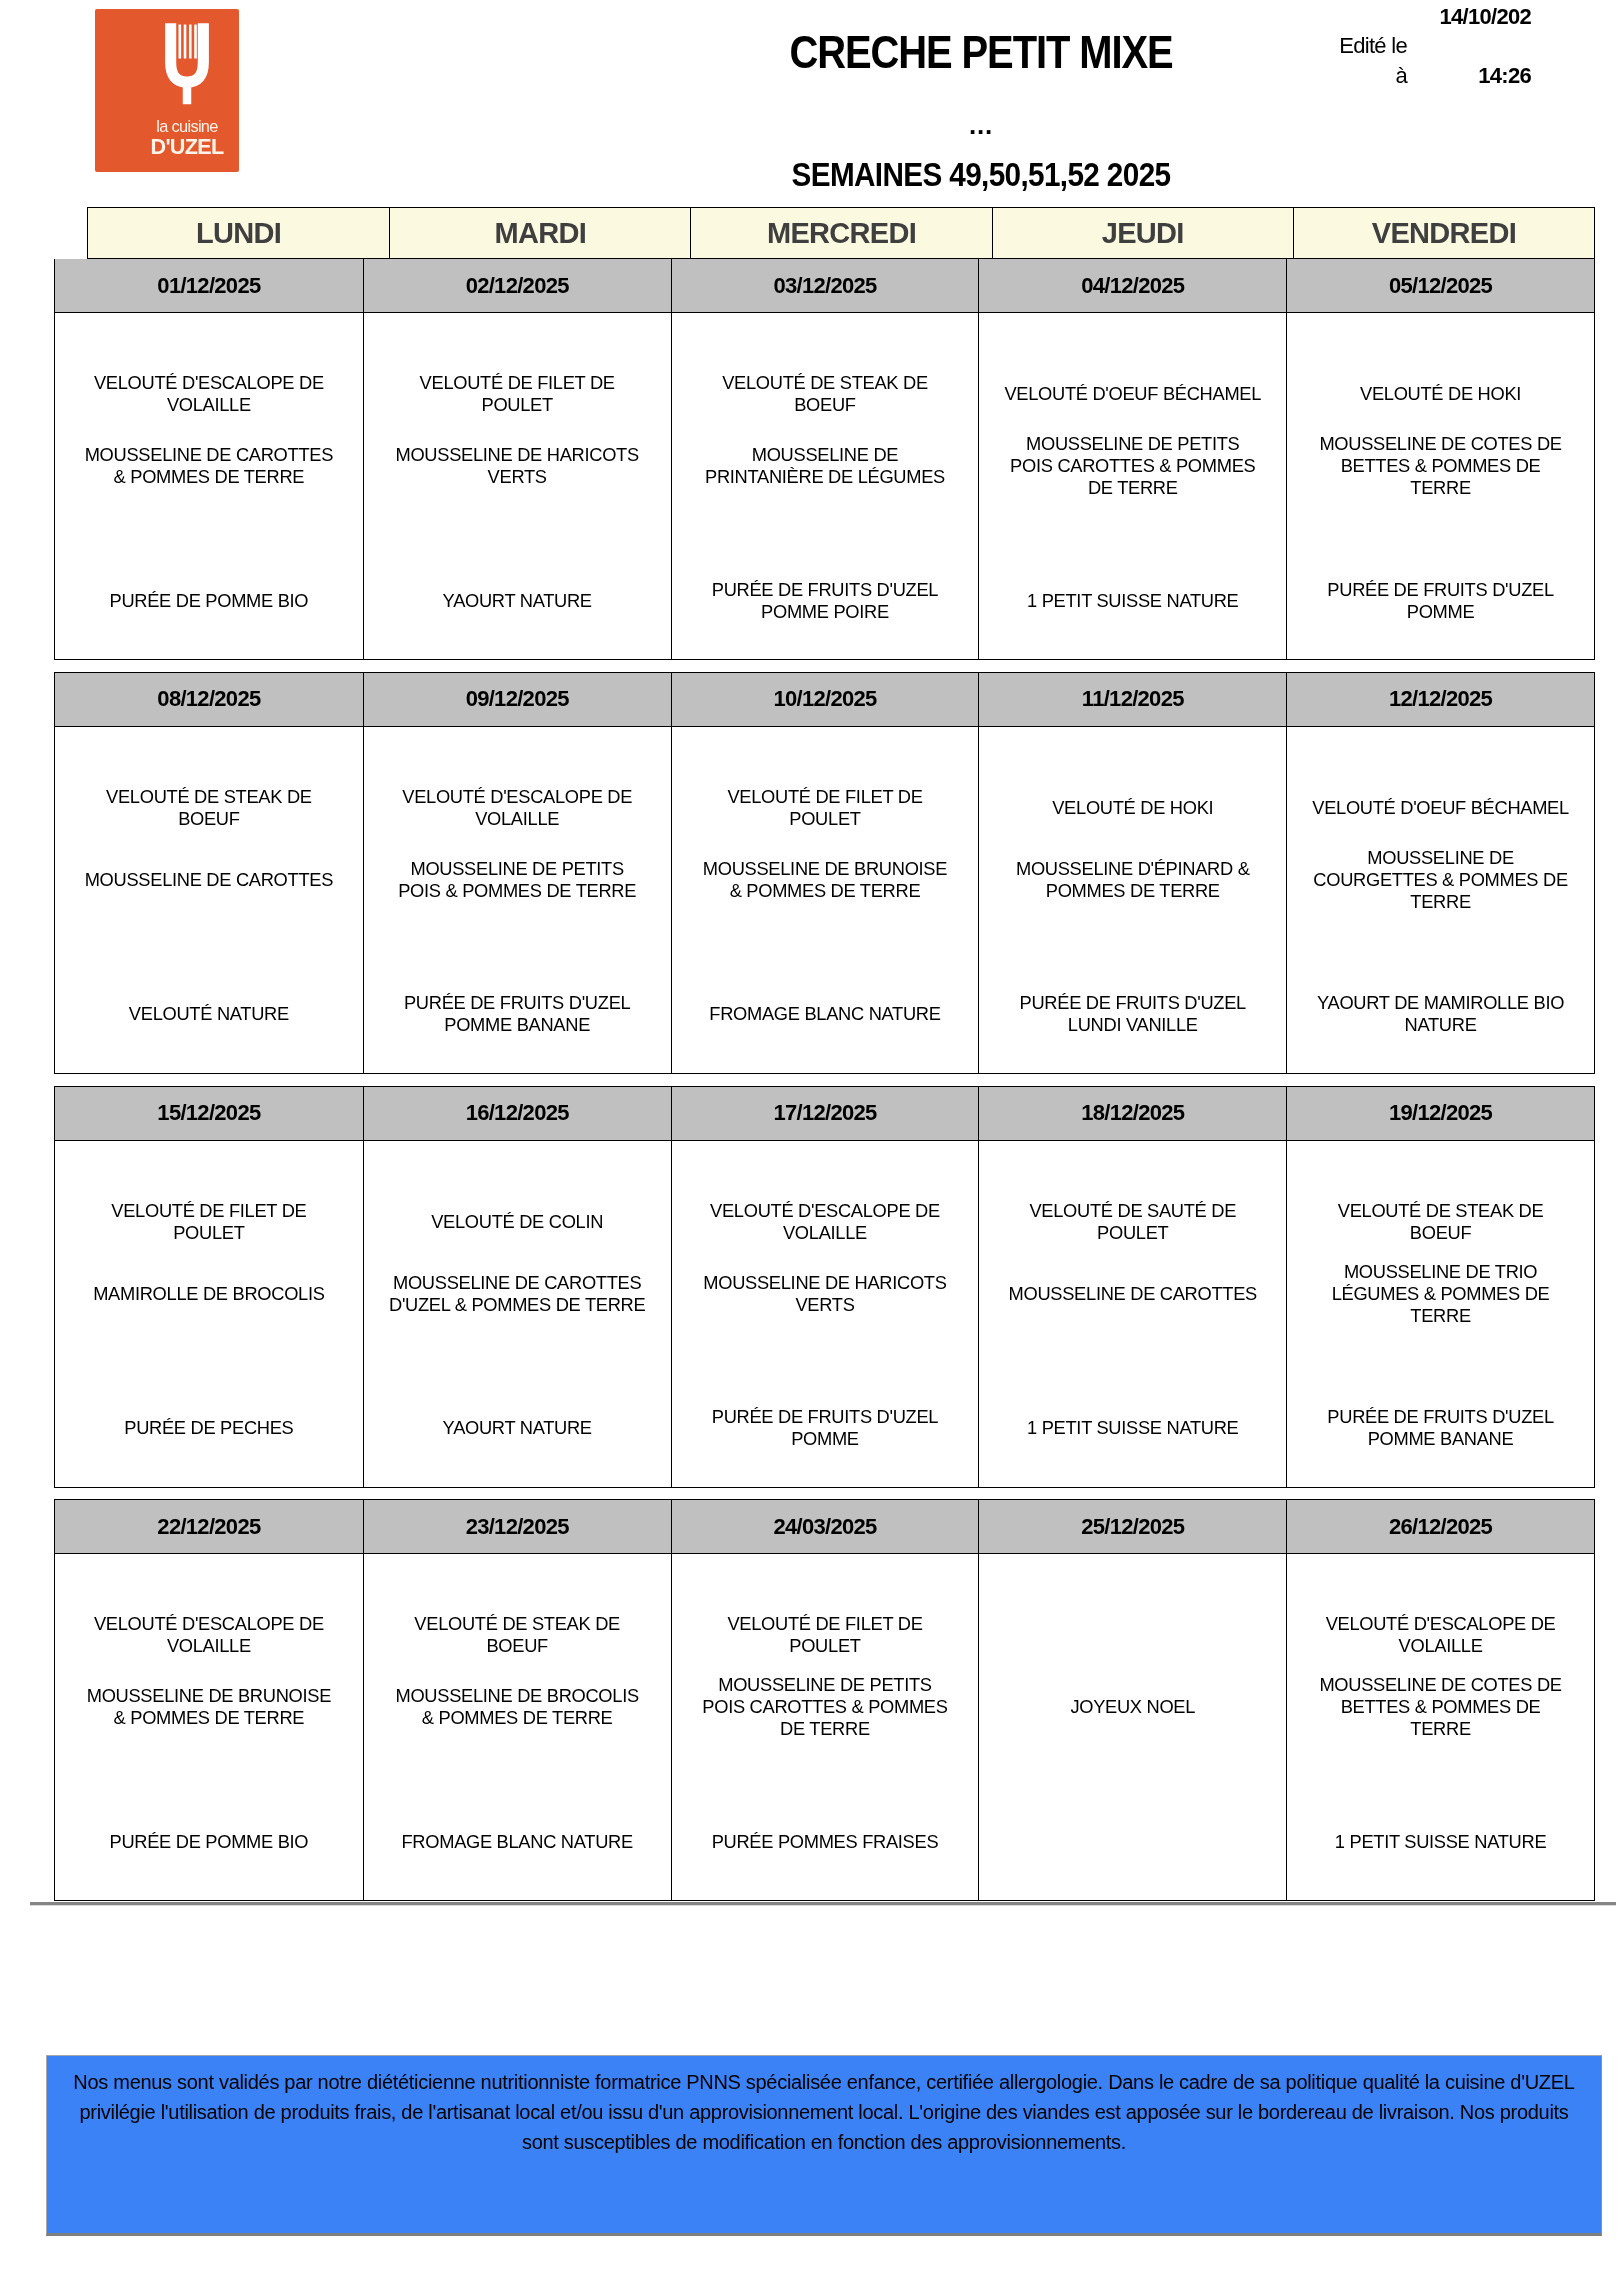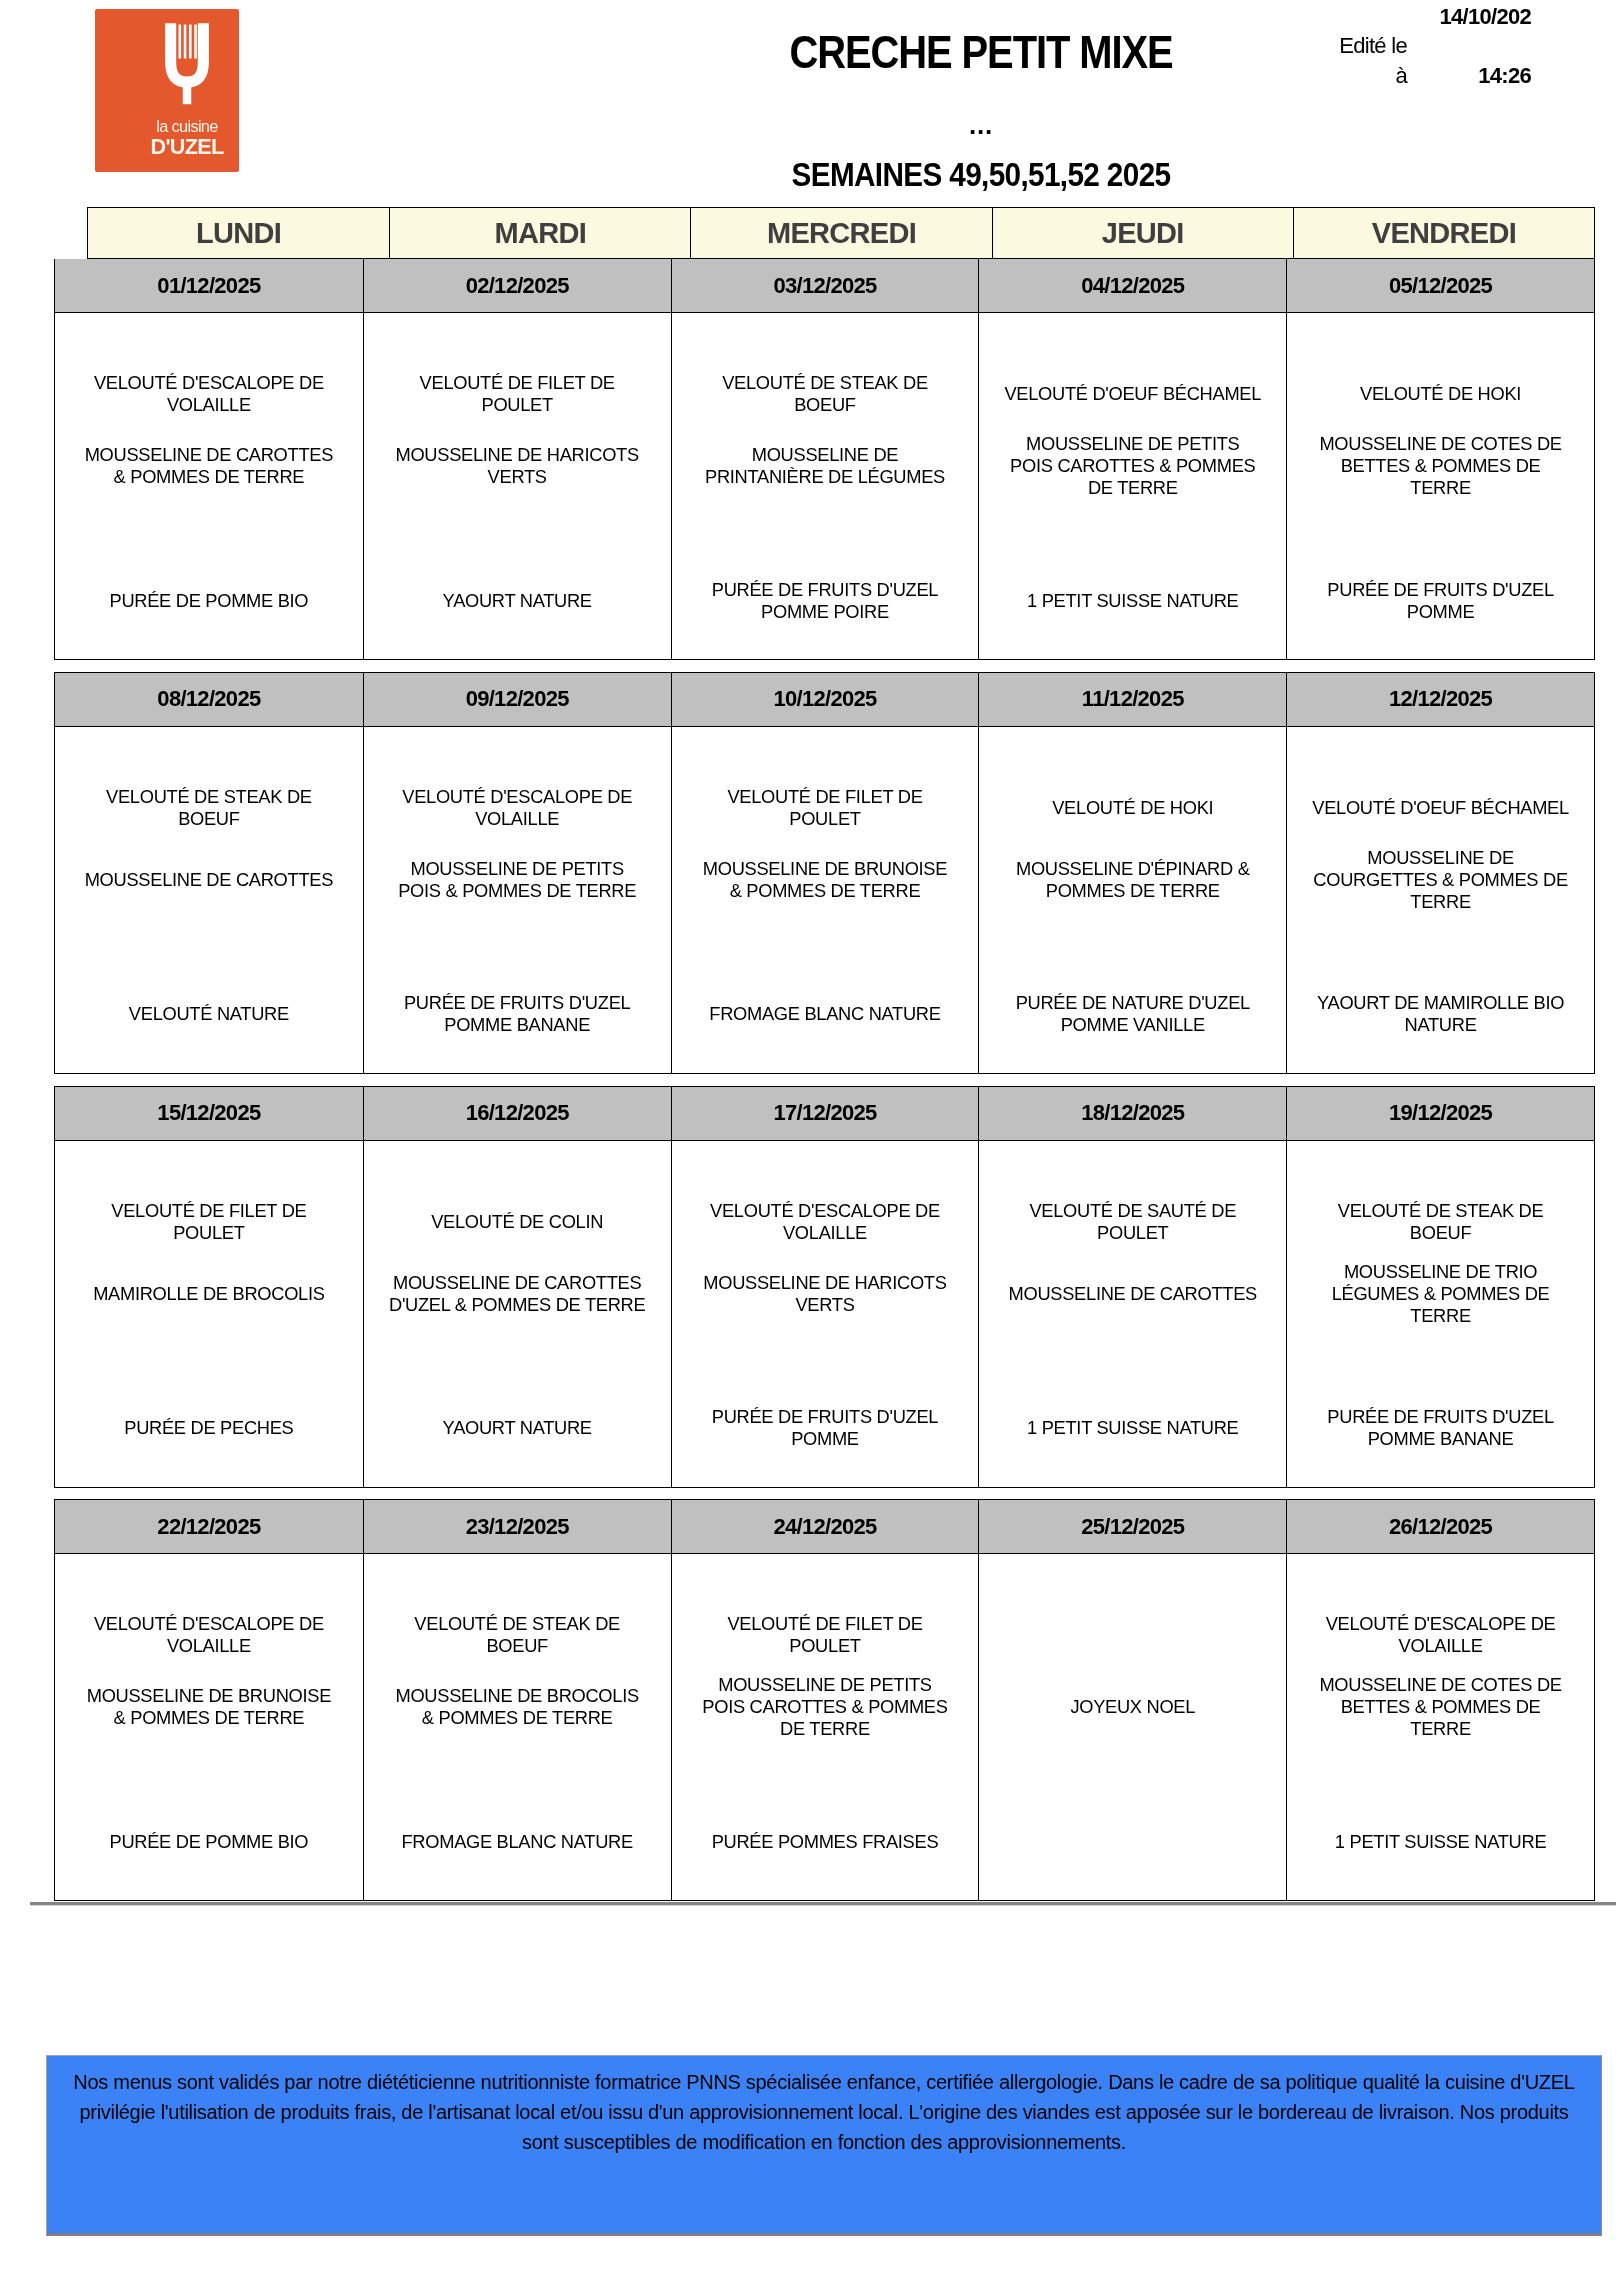--- a/index.html
+++ b/index.html
@@ -275,21 +275,21 @@
           </div>
       </div>
       <div class="cell">
         <div class="band soup">
             <span class="inner">VELOUTÉ DE HOKI</span>
           </div>
         <div class="band main">
             <span class="inner">MOUSSELINE D'ÉPINARD &amp; POMMES DE TERRE</span>
           </div>
         <div class="band dessert">
-            <span class="inner">PURÉE DE NATURE D'UZEL POMME VANILLE</span>
+            <span class="inner">PURÉE DE FRUITS D'UZEL LUNDI VANILLE</span>
           </div>
       </div>
       <div class="cell">
         <div class="band soup">
             <span class="inner">VELOUTÉ D'OEUF BÉCHAMEL</span>
           </div>
         <div class="band main">
             <span class="inner">MOUSSELINE DE COURGETTES &amp; POMMES DE TERRE</span>
           </div>
         <div class="band dessert">
@@ -363,21 +363,21 @@
             <span class="inner">PURÉE DE FRUITS D'UZEL POMME BANANE</span>
           </div>
       </div>
     </div>
   </div>
 
   <div class="week">
     <div class="date-row">
       <div class="dcell">22/12/2025</div>
       <div class="dcell">23/12/2025</div>
-      <div class="dcell">24/12/2025</div>
+      <div class="dcell">24/03/2025</div>
       <div class="dcell">25/12/2025</div>
       <div class="dcell">26/12/2025</div>
     </div>
     <div class="content-row">
       <div class="cell">
         <div class="band soup">
             <span class="inner">VELOUTÉ D'ESCALOPE DE VOLAILLE</span>
           </div>
         <div class="band main">
             <span class="inner">MOUSSELINE DE BRUNOISE &amp; POMMES DE TERRE</span>

